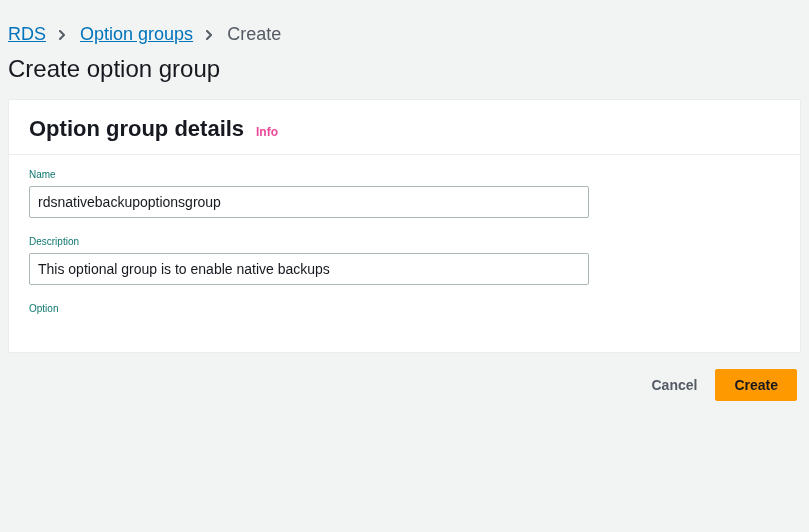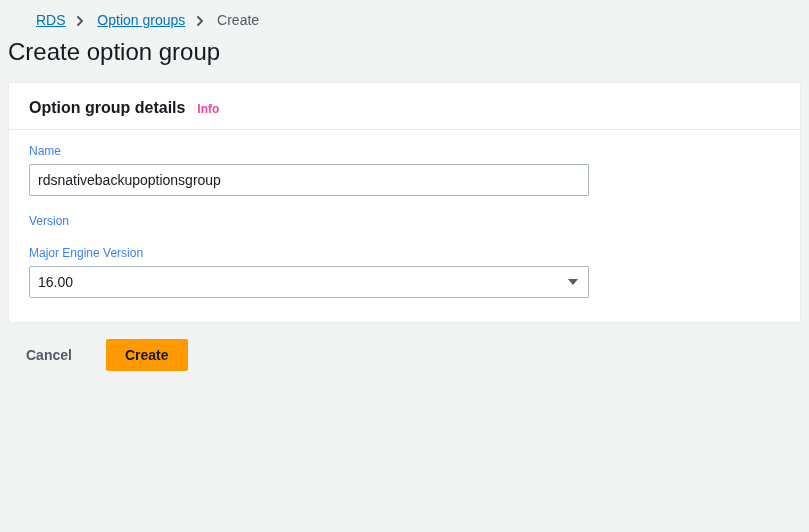--- a/index.html
+++ b/index.html
@@ -1,49 +1,49 @@
 <!DOCTYPE html>
 <html><head>
   <meta charset="utf-8">
   <style>
     * { box-sizing: border-box; margin: 0; padding: 0; font-family: "Amazon Ember", "Helvetica Neue", Arial, sans-serif; }
     body { background: #f2f3f3; width: 809px; height: 532px; color: #16191f; font-size: 14px; }
 
-    .breadcrumb { padding: 12px 8px 6px 8px; font-size: 14px; margin-left: 28px; }
+    .breadcrumb { padding: 24px 8px 6px 8px; font-size: 18px; }
     .breadcrumb a { color: #0073bb; text-decoration: underline; cursor: pointer; }
     .breadcrumb .sep { margin: 0 8px; color: #545b64; font-weight: bold; }
     .breadcrumb .sep svg { vertical-align: middle; }
     .breadcrumb .current { color: #545b64; }
 
     .page-title { font-size: 24px; font-weight: 400; padding: 4px 8px 16px 8px; color: #16191f; }
 
     .panel { background: #fff; border: 1px solid #eaeded; margin: 0 8px; }
     .panel-header { padding: 16px 20px 12px 20px; border-bottom: 1px solid #eaeded; }
-    .panel-header h2 { font-size: 16px; font-weight: 700; display: inline; }
+    .panel-header h2 { font-size: 22px; font-weight: 700; display: inline; }
     .panel-header .info-link { font-size: 12px; color: #ec4899; font-weight: 700; margin-left: 8px; cursor: pointer; }
 
     .panel-body { padding: 14px 20px 20px 20px; }
     .field { margin-bottom: 18px; }
-    .field label { display: block; font-size: 12px; color: #3b82f6; margin-bottom: 6px; }
+    .field label { display: block; font-size: 10px; color: #0f766e; margin-bottom: 6px; }
     .field input.text {
       width: 560px; height: 32px; border: 1px solid #aab7b8; border-radius: 2px;
       padding: 0 8px; font-size: 14px; color: #16191f; background: #fff;
     }
     .select-wrap { position: relative; width: 560px; }
     .select-wrap .select-display {
       width: 100%; height: 32px; border: 1px solid #aab7b8; border-radius: 2px;
       padding: 4px 8px; font-size: 14px; color: #16191f; background: #fff;
       display: flex; align-items: center; justify-content: space-between; cursor: pointer;
     }
     .caret-down {
       width: 0; height: 0; border-left: 5px solid transparent; border-right: 5px solid transparent;
       border-top: 6px solid #545b64; margin-right: 2px;
     }
 
-    .footer { display: flex; justify-content: flex-start; padding: 16px 4px 0 8px; gap: 16px; }
+    .footer { display: flex; justify-content: flex-end; padding: 16px 12px 0 8px; gap: 0; }
     .btn { height: 32px; padding: 0 18px; border-radius: 2px; font-size: 14px; font-weight: 700; cursor: pointer; border: none; }
     .btn-cancel { background: transparent; border: 1px solid #545b64; color: #545b64; border: none; }
     .btn-primary { background: #ff9900; color: #16191f; border: 1px solid #ff9900; }
   </style>
 </head>
 <body>
 
 <nav class="breadcrumb">
   <a>RDS</a>
   <span class="sep">
@@ -67,34 +67,29 @@
     <h2>Option group details</h2>
     <span class="info-link">Info</span>
   </div>
   <div class="panel-body">
 
     <div class="field">
       <label>Name</label>
       <input type="text" class="text" value="rdsnativebackupoptionsgroup" style="">
     </div>
 
+    <div class="field">
+      <label>Description</label>
+      <input type="text" class="text" value="This optional group is to enable native backups" style="">
+    </div>
 
     <div class="field">
-      <label>Version</label>
+      <label>Option</label>
     </div>
 
-    <div class="field" style="margin-bottom:4px;">
-      <label>Major Engine Version</label>
-      <div class="select-wrap">
-        <div class="select-display">
-          <span>16.00</span>
-          <span class="caret-down"></span>
-        </div>
-      </div>
-    </div>
 
   </div>
 </section>
 
 <div class="footer">
   <button class="btn btn-cancel">Cancel</button>
   <button class="btn btn-primary">Create</button>
 </div>
 
 </body></html>

